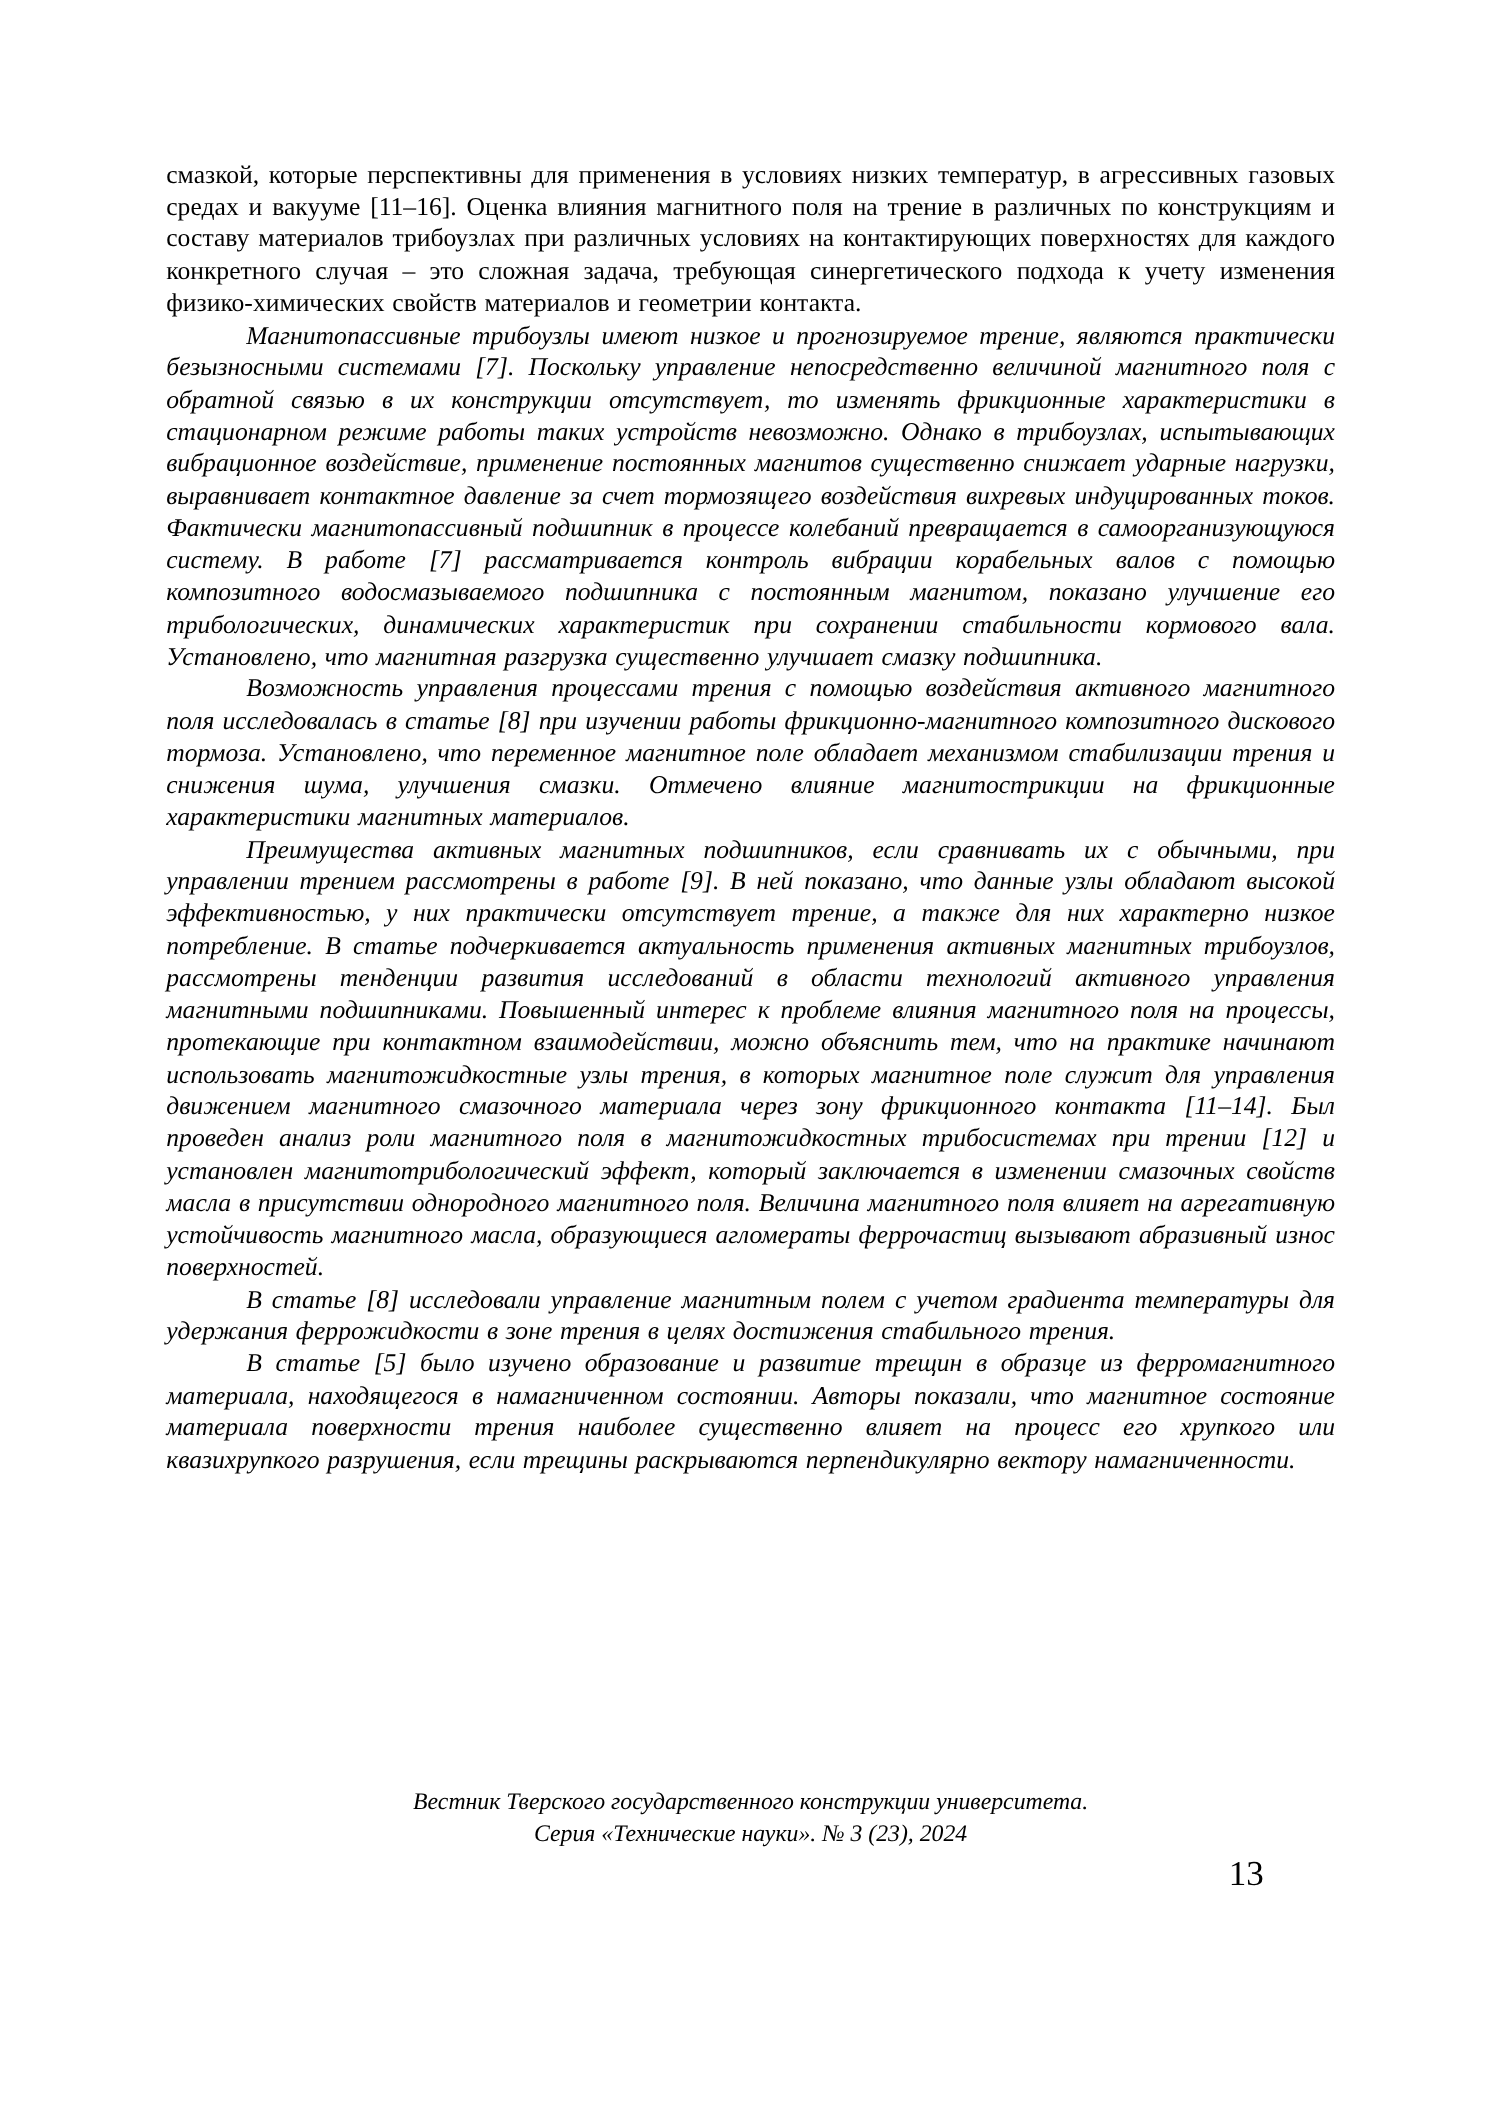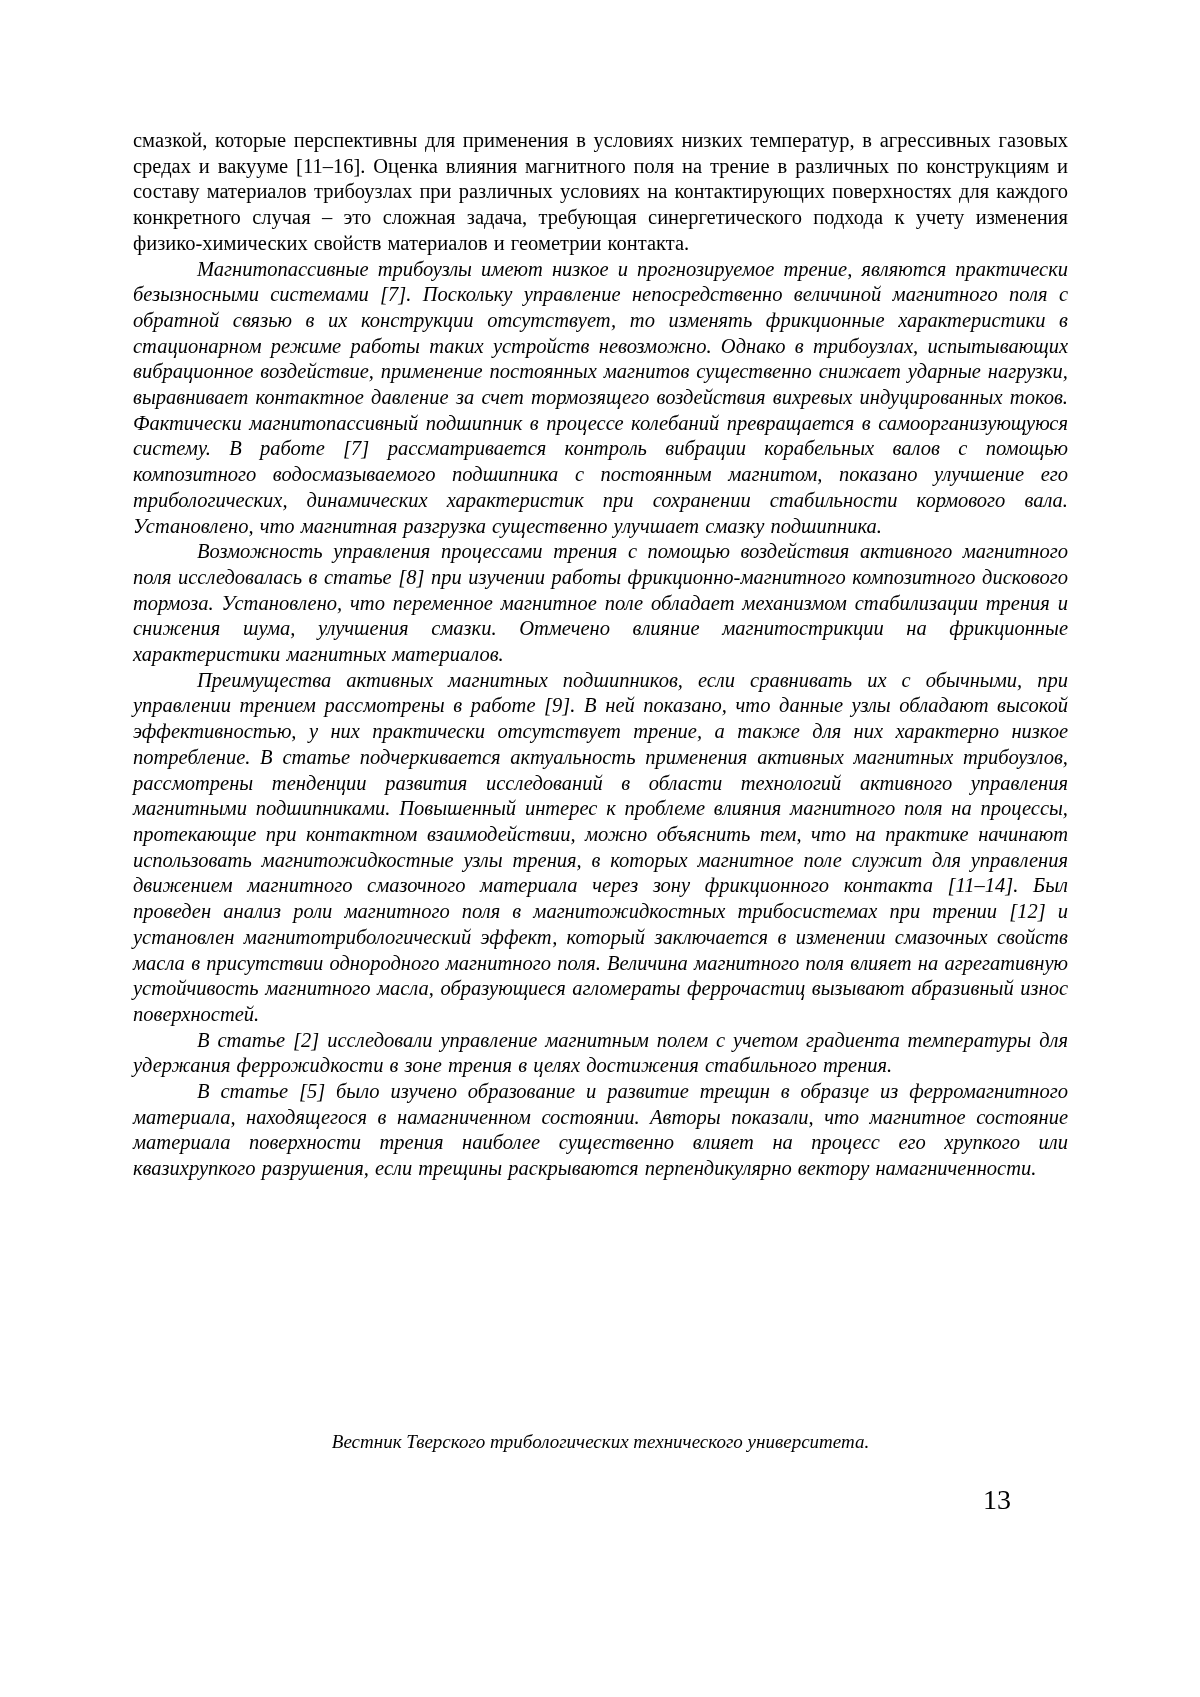--- a/index.html
+++ b/index.html
@@ -60,23 +60,24 @@
 </head>
 <body>
 
 <div class="page">
 
   <div class="content">
     <p class="para">смазкой, которые перспективны для применения в условиях низких температур, в агрессивных газовых средах и вакууме [11–16]. Оценка влияния магнитного поля на трение в различных по конструкциям и составу материалов трибоузлах при различных условиях на контактирующих поверхностях для каждого конкретного случая – это сложная задача, требующая синергетического подхода к учету изменения физико-химических свойств материалов и геометрии контакта.</p>
     <p class="para indent">Магнитопассивные трибоузлы имеют низкое и прогнозируемое трение, являются практически безызносными системами [7]. Поскольку управление непосредственно величиной магнитного поля с обратной связью в их конструкции отсутствует, то изменять фрикционные характеристики в стационарном режиме работы таких устройств невозможно. Однако в трибоузлах, испытывающих вибрационное воздействие, применение постоянных магнитов существенно снижает ударные нагрузки, выравнивает контактное давление за счет тормозящего воздействия вихревых индуцированных токов. Фактически магнитопассивный подшипник в процессе колебаний превращается в самоорганизующуюся систему. В работе [7] рассматривается контроль вибрации корабельных валов с помощью композитного водосмазываемого подшипника с постоянным магнитом, показано улучшение его трибологических, динамических характеристик при сохранении стабильности кормового вала. Установлено, что магнитная разгрузка существенно улучшает смазку подшипника.</p>
     <p class="para indent">Возможность управления процессами трения с помощью воздействия активного магнитного поля исследовалась в статье [8] при изучении работы фрикционно-магнитного композитного дискового тормоза. Установлено, что переменное магнитное поле обладает механизмом стабилизации трения и снижения шума, улучшения смазки. Отмечено влияние магнитострикции на фрикционные характеристики магнитных материалов.</p>
     <p class="para indent">Преимущества активных магнитных подшипников, если сравнивать их с обычными, при управлении трением рассмотрены в работе [9]. В ней показано, что данные узлы обладают высокой эффективностью, у них практически отсутствует трение, а также для них характерно низкое потребление. В статье подчеркивается актуальность применения активных магнитных трибоузлов, рассмотрены тенденции развития исследований в области технологий активного управления магнитными подшипниками. Повышенный интерес к проблеме влияния магнитного поля на процессы, протекающие при контактном взаимодействии, можно объяснить тем, что на практике начинают использовать магнитожидкостные узлы трения, в которых магнитное поле служит для управления движением магнитного смазочного материала через зону фрикционного контакта [11–14]. Был проведен анализ роли магнитного поля в магнитожидкостных трибосистемах при трении [12] и установлен магнитотрибологический эффект, который заключается в изменении смазочных свойств масла в присутствии однородного магнитного поля. Величина магнитного поля влияет на агрегативную устойчивость магнитного масла, образующиеся агломераты феррочастиц вызывают абразивный износ поверхностей.</p>
-    <p class="para indent">В статье [2] исследовали управление магнитным полем с учетом градиента температуры для удержания феррожидкости в зоне трения в целях достижения стабильного трения.</p>
+    <p class="para indent">В статье [8] исследовали управление магнитным полем с учетом градиента температуры для удержания феррожидкости в зоне трения в целях достижения стабильного трения.</p>
     <p class="para indent">В статье [5] было изучено образование и развитие трещин в образце из ферромагнитного материала, находящегося в намагниченном состоянии. Авторы показали, что магнитное состояние материала поверхности трения наиболее существенно влияет на процесс его хрупкого или квазихрупкого разрушения, если трещины раскрываются перпендикулярно вектору намагниченности.</p>
   </div>
 
   <div class="footer">
-    <span class="footer-line">Вестник Тверского трибологических технического университета.</span>
+    <span class="footer-line">Вестник Тверского государственного конструкции университета.</span>
+    <span class="footer-line">Серия «Технические науки». № 3 (23), 2024</span>
   </div>
 
   <div class="page-number">13</div>
 
 </div>
 
 </body></html>

